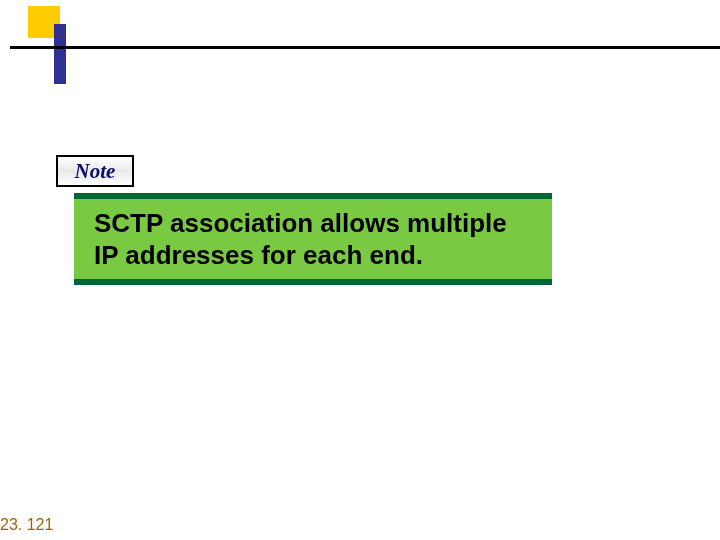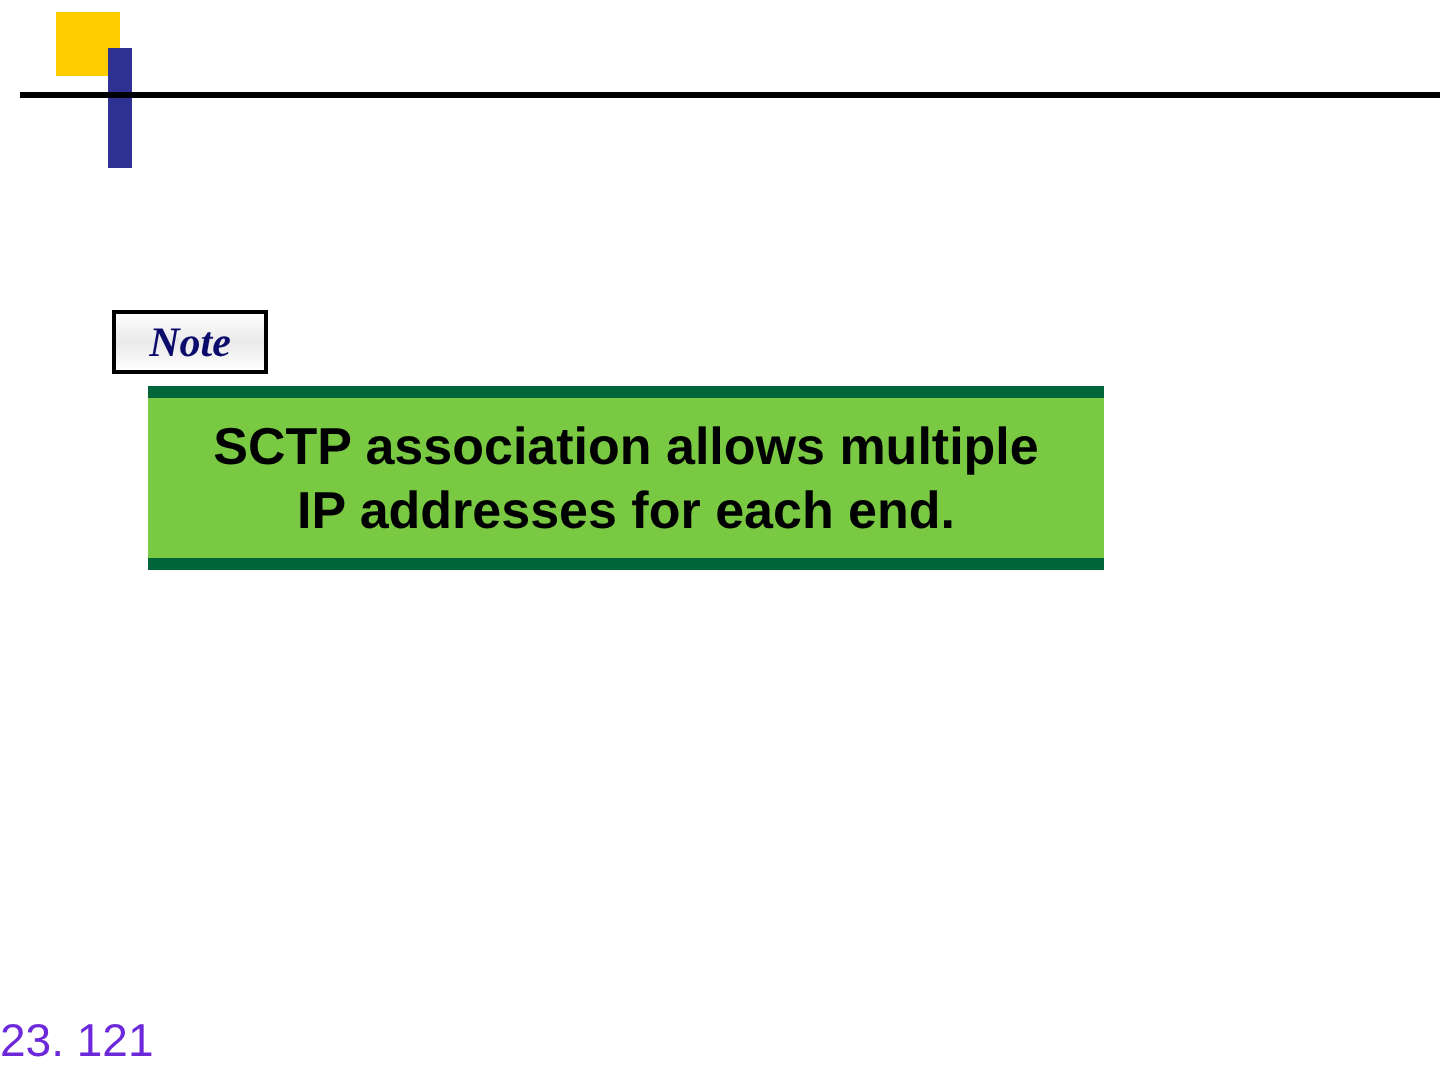--- a/index.html
+++ b/index.html
@@ -31,37 +31,37 @@
 
   
   .callout {
     position: absolute;
     top: 193px; left: 38px; right: 22px;
     height: 92px;
     background: #7ac943;
     border-top: 6px solid #00663a;
     border-bottom: 6px solid #00663a;
     display: flex; align-items: center; justify-content: center;
-    text-align: center;
+    text-align: left;
     padding: 4px 20px;
     margin-left: 36px;
   }
   .callout p {
     font-size: 26px;
     font-weight: bold;
     color: #000;
     line-height: 1.25;
   }
 
   
   .page-num {
     position: absolute;
     left: 0; bottom: 6px;
-    font-size: 23px;
-    color: #6d28d9;
+    font-size: 16px;
+    color: #a16207;
   }
 </style>
 </head>
 <body>
 
 <div class="slide">
 
   <div class="corner-icon">
     <div class="yellow-sq"></div>
     <div class="vbar"></div>

